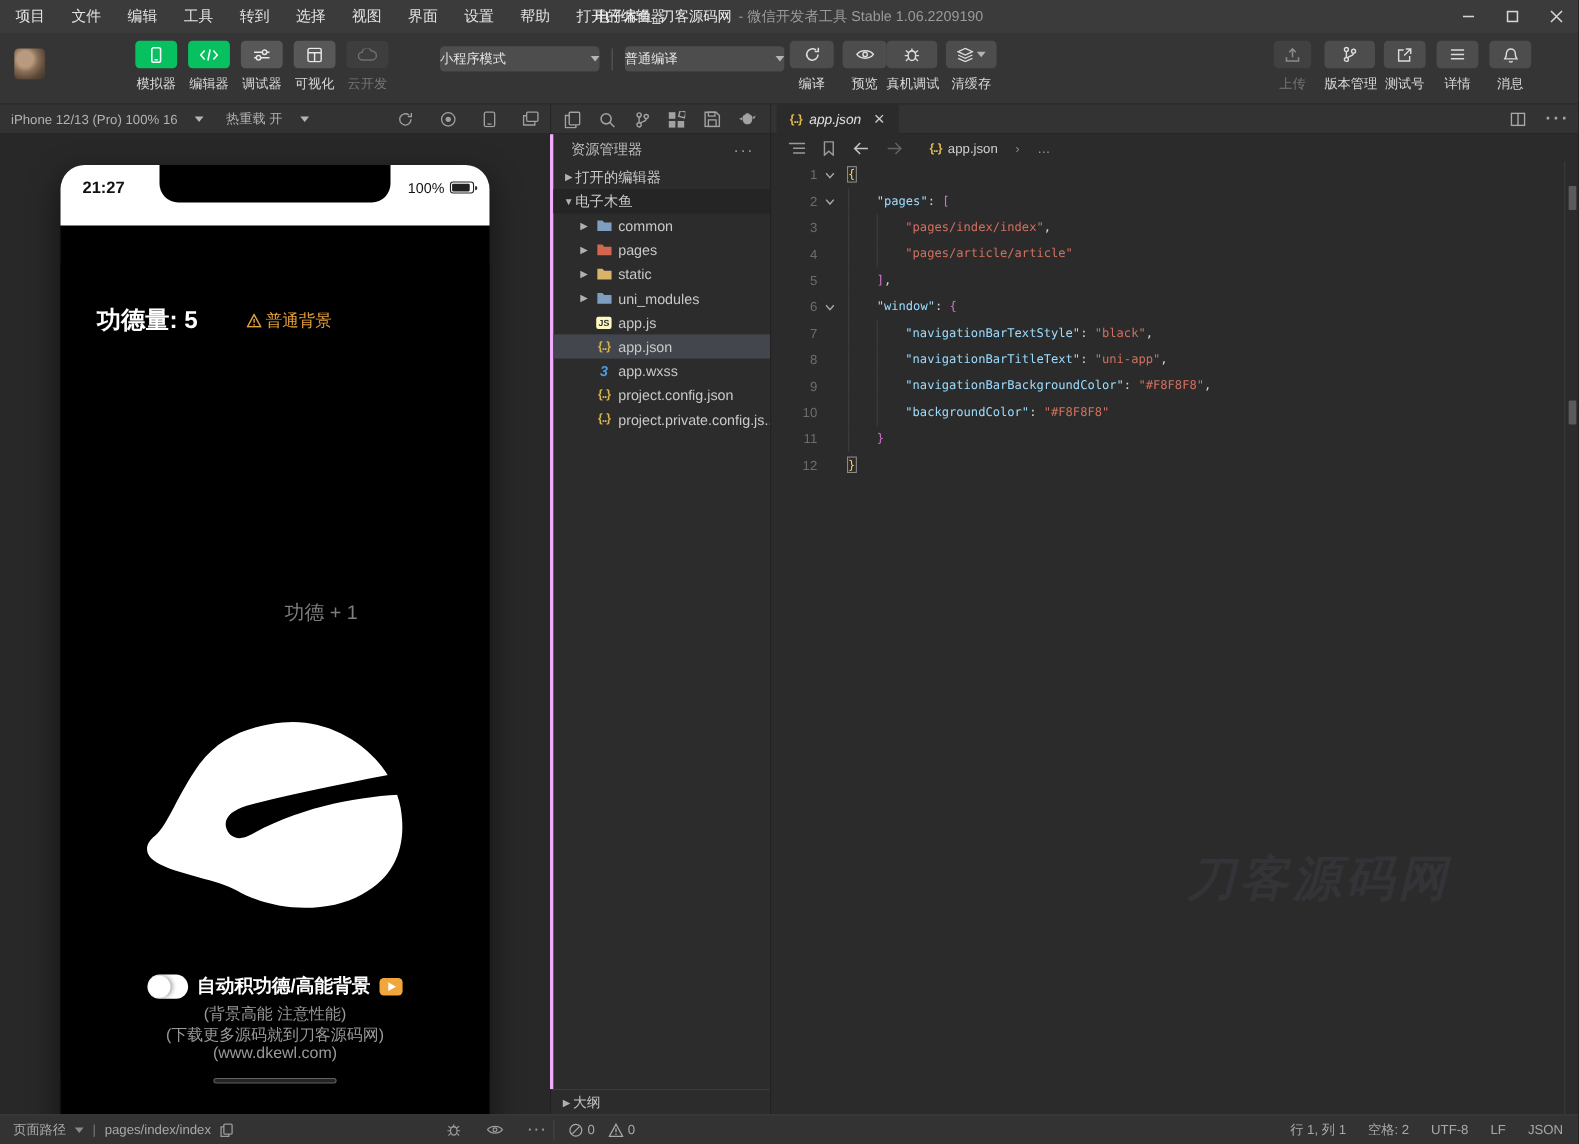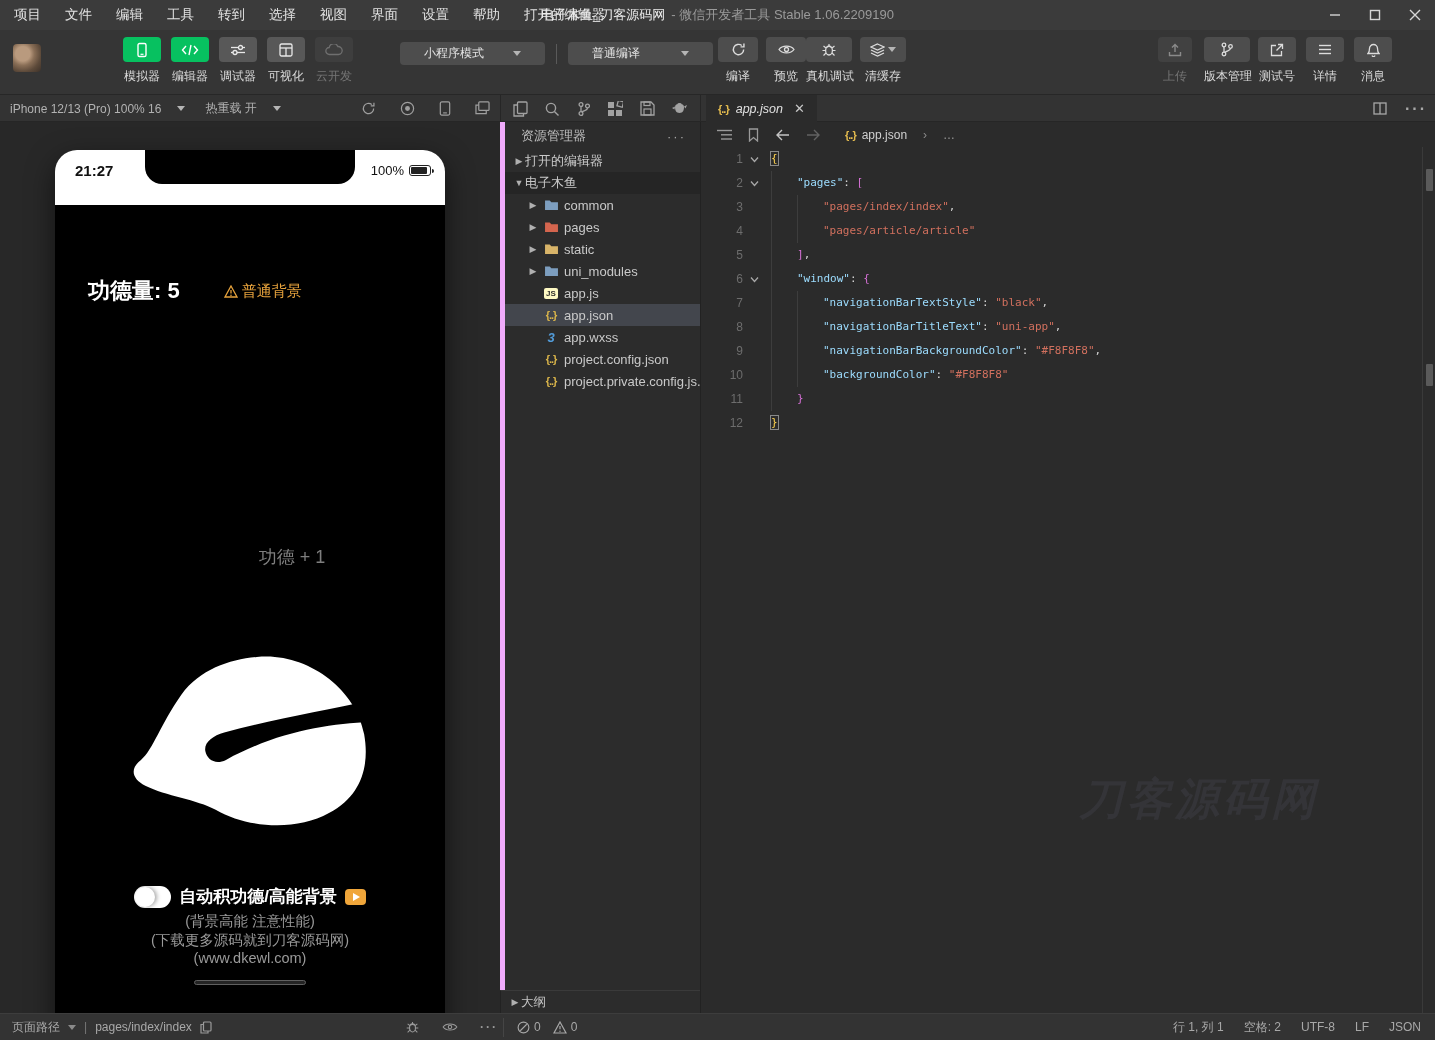--- a/index.html
+++ b/index.html
@@ -21,21 +21,21 @@
   #toolbar { position:absolute; left:0; top:30px; width:1435px; height:65px; background:#353535; border-bottom:1px solid #272727; }
   #avatar { position:absolute; left:13px; top:14px; width:28px; height:28px; border-radius:4px;
     background:radial-gradient(circle at 35% 35%, #b99a7e 0 28%, #8a6f57 45%, #5d4a3a 70%, #3c3129 100%); }
   .tb-btn { position:absolute; top:7px; width:44px; text-align:center; }
   .tb-ico { width:38px; height:25px; margin:0 auto; border-radius:4px; display:flex; align-items:center; justify-content:center; }
   .tb-ico.green { background:#07c160; color:#fff; }
   .tb-ico.gray  { background:#585858; color:#e8e8e8; }
   .tb-ico.dis   { background:#3e3e3e; color:#6f6f6f; }
   .tb-lbl { margin-top:6px; font-size:12px; color:#dadada; white-space:nowrap; }
   .tb-lbl.dim { color:#757575; }
-  .tb-select { position:absolute; top:12px; height:23px; background:#4d4d4d; border-radius:4px; display:flex; align-items:center; padding:0 24px; font-size:12px; color:#e3e3e3; }
+  .tb-select { position:absolute; top:12px; height:23px; background:#4d4d4d; border-radius:4px; display:flex; align-items:center; padding:0 0; font-size:12px; color:#e3e3e3; }
   .tb-select .caret { margin-left:auto; }
   .caret { width:0; height:0; border-left:4px solid transparent; border-right:4px solid transparent; border-top:5px solid #b5b5b5; display:inline-block; }
   .vdiv { position:absolute; top:14px; width:1px; height:20px; background:#5a5a5a; }
   .act-btn { position:absolute; top:7px; text-align:center; }
   .act-ico { height:25px; border-radius:4px; background:#4d4d4d; color:#dcdcdc; display:flex; align-items:center; justify-content:center; gap:3px; padding:0 9px; }
   .act-ico.dim { background:#414141; color:#737373; }
 
   svg.icn { display:block; }
 
   
@@ -78,21 +78,21 @@
   #toggle-row { position:absolute; left:0; top:645px; width:390px; display:flex; align-items:center; justify-content:center; gap:8px; }
   #toggle { width:37px; height:22px; background:#fff; border-radius:11px; position:relative; }
   #toggle .knob { position:absolute; left:1px; top:1px; width:20px; height:20px; background:#fff; border-radius:50%; box-shadow:2px 0 4px rgba(0,0,0,.35); }
   #toggle-label { font-size:17px; font-weight:bold; color:#fff; }
   #play-badge { width:21px; height:16px; background:#f0a63a; border-radius:4px; display:flex; align-items:center; justify-content:center; }
   #play-badge i { width:0; height:0; border-top:4px solid transparent; border-bottom:4px solid transparent; border-left:7px solid #fff; margin-left:2px; }
   .p-hint { position:absolute; left:0; width:390px; text-align:center; color:#9a9a9a; font-size:14.5px; }
   #home-bar { position:absolute; left:139px; top:740px; width:112px; height:5px; border-radius:3px; background:#242424; border:1.5px solid #606060; }
 
   
-  #explorer { position:absolute; left:500px; top:122px; width:200px; height:868px; background:#2c2c2c; border-left:5px solid #f0abfc; font-size:13px; }
+  #explorer { position:absolute; left:500px; top:122px; width:200px; height:868px; background:#2c2c2c; border-left:3px solid #f0abfc; font-size:13px; }
   #expl-head { height:28px; display:flex; align-items:center; justify-content:space-between; padding:0 14px 0 16px; color:#bdbdbd; }
   #expl-head .more { color:#a8a8a8; letter-spacing:2px; }
   .erow { height:22px; display:flex; align-items:center; color:#c9c9c9; white-space:nowrap; }
   .erow .chev { width:12px; text-align:center; font-size:9px; color:#b0b0b0; flex:none; }
   .erow.sect { padding-left:8px; }
   .erow.proj { padding-left:8px; background:#252525; }
   .erow.file { padding-left:22px; }
   .erow.selected { background:#43464d; }
   .fico { width:16px; height:14px; margin:0 5px 0 4px; flex:none; display:flex; align-items:center; justify-content:center; }
   .fi-js { background:#fef9c3; color:#32302c; font-size:8px; font-weight:bold; padding:1px 2px; border-radius:2px; }

